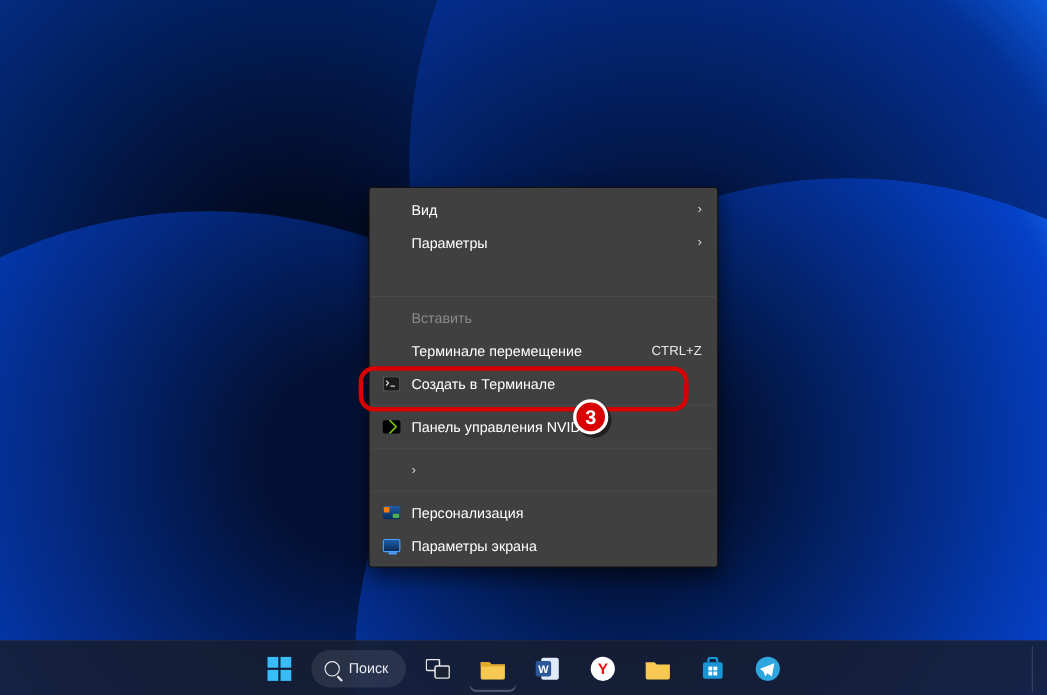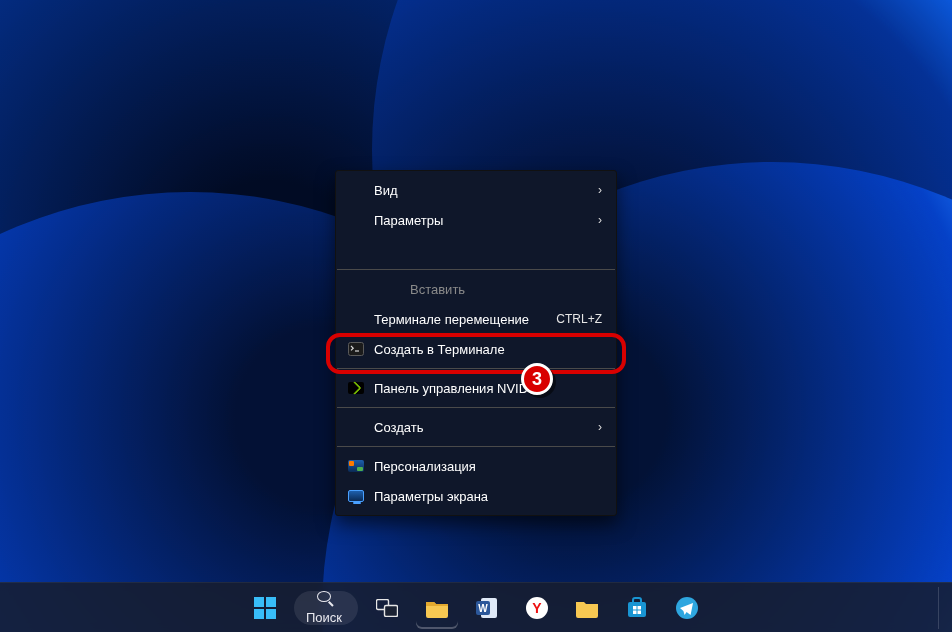--- a/index.html
+++ b/index.html
@@ -25,34 +25,34 @@
       background: radial-gradient(circle at 65% 25%, #05112f 10%, #0d3aa0 45%, #2b86ff 58%, #0d3aa0 70%, transparent 75%); }
 .p4 { width: 900px; height: 900px; right: -270px; bottom: -430px;
       background: radial-gradient(circle at 28% 28%, #051230 10%, #0e40b0 45%, #3c95ff 56%, #0e40b0 70%, transparent 75%); }
 .glow { position:absolute; left:50%; top:50%; width:260px; height:260px; transform:translate(-50%,-50%);
         background: radial-gradient(circle,#cfe6ff 0%, #7ab8ff 20%, rgba(20,80,200,.1) 70%, transparent 75%);
         border-radius:50%; filter: blur(2px); }
 
 
 .context-menu {
   position: absolute; left: 335px; top: 170px;
-  width: 282px;
-  background: #0f172a; color: #fff;
+  width: 318px;
+  background: #404040; color: #fff;
   border: 1px solid #111; border-radius: 3px;
   box-shadow: 0 8px 18px rgba(0,0,0,.55);
   padding: 4px 0;
   font-size: 13px;
 }
 .cm-item {
   display: flex; align-items: center;
   height: 30px; padding: 0 14px 0 10px;
   position: relative;
   cursor: default;
 }
-.cm-item.disabled { color: #8a8a8a; margin-left: 36px; }
+.cm-item.disabled { color: #8a8a8a; }
 .cm-icon { width: 20px; height: 18px; margin-right: 8px; display:flex; align-items:center; justify-content:center; }
 .cm-label { flex: 1; }
 .cm-shortcut { color: #e6e6e6; font-size: 12px; }
 .cm-sep { height: 1px; margin: 4px 1px; background: #4a4a4a; }
 .chev { font-size: 12px; color: #dcdcdc; }
 
 
 .annot {
   position:absolute;
   border: 4px solid #d80000; border-radius: 14px;
@@ -90,21 +90,21 @@
   width: 42px; height: 42px; border-radius: 6px;
   display:flex; align-items:center; justify-content:center;
   color:#fff;
 }
 .tb-btn.running { box-shadow: inset 0 -2px 0 rgba(255,255,255,.25); }
 .tb-search {
   display:flex; align-items:center; gap:8px;
   height: 34px; padding: 0 16px 0 12px;
   border-radius: 17px;
   background: rgba(255,255,255,.09);
-  color:#e9e9ef; font-size:13px;flex-direction:column;
+  color:#e9e9ef; font-size:13px;
 }
 .tb-search .lens { width:14px;height:14px;border:1.6px solid #e9e9ef;border-radius:50%; position:relative;}
 .tb-search .lens::after{content:"";position:absolute;right:-4px;bottom:-4px;width:6px;height:1.6px;background:#e9e9ef;transform:rotate(45deg);}
 
 .tray {
   position:absolute; right:12px; top:0; bottom:0;
   display:flex; align-items:center; gap:10px;
   color:#e4e8f2; font-size:12px;
 }
 .tray .sep { width:2px; height:42px; border-left:1px solid rgba(255,255,255,.15); }
@@ -167,21 +167,20 @@
     <span class="cm-icon">
         <span class="nv"></span>
       </span>
     <span class="cm-label">Панель управления NVIDIA</span>
   </div>
 
   <div class="cm-sep"></div>
 
   <div class="cm-item">
     <span class="cm-icon"></span>
-    <span class="cm-label">Создать</span>
     <span class="chev">›</span>
   </div>
 
   <div class="cm-sep"></div>
 
   <div class="cm-item">
     <span class="cm-icon">
         <span class="pers"></span>
       </span>
     <span class="cm-label">Персонализация</span>

